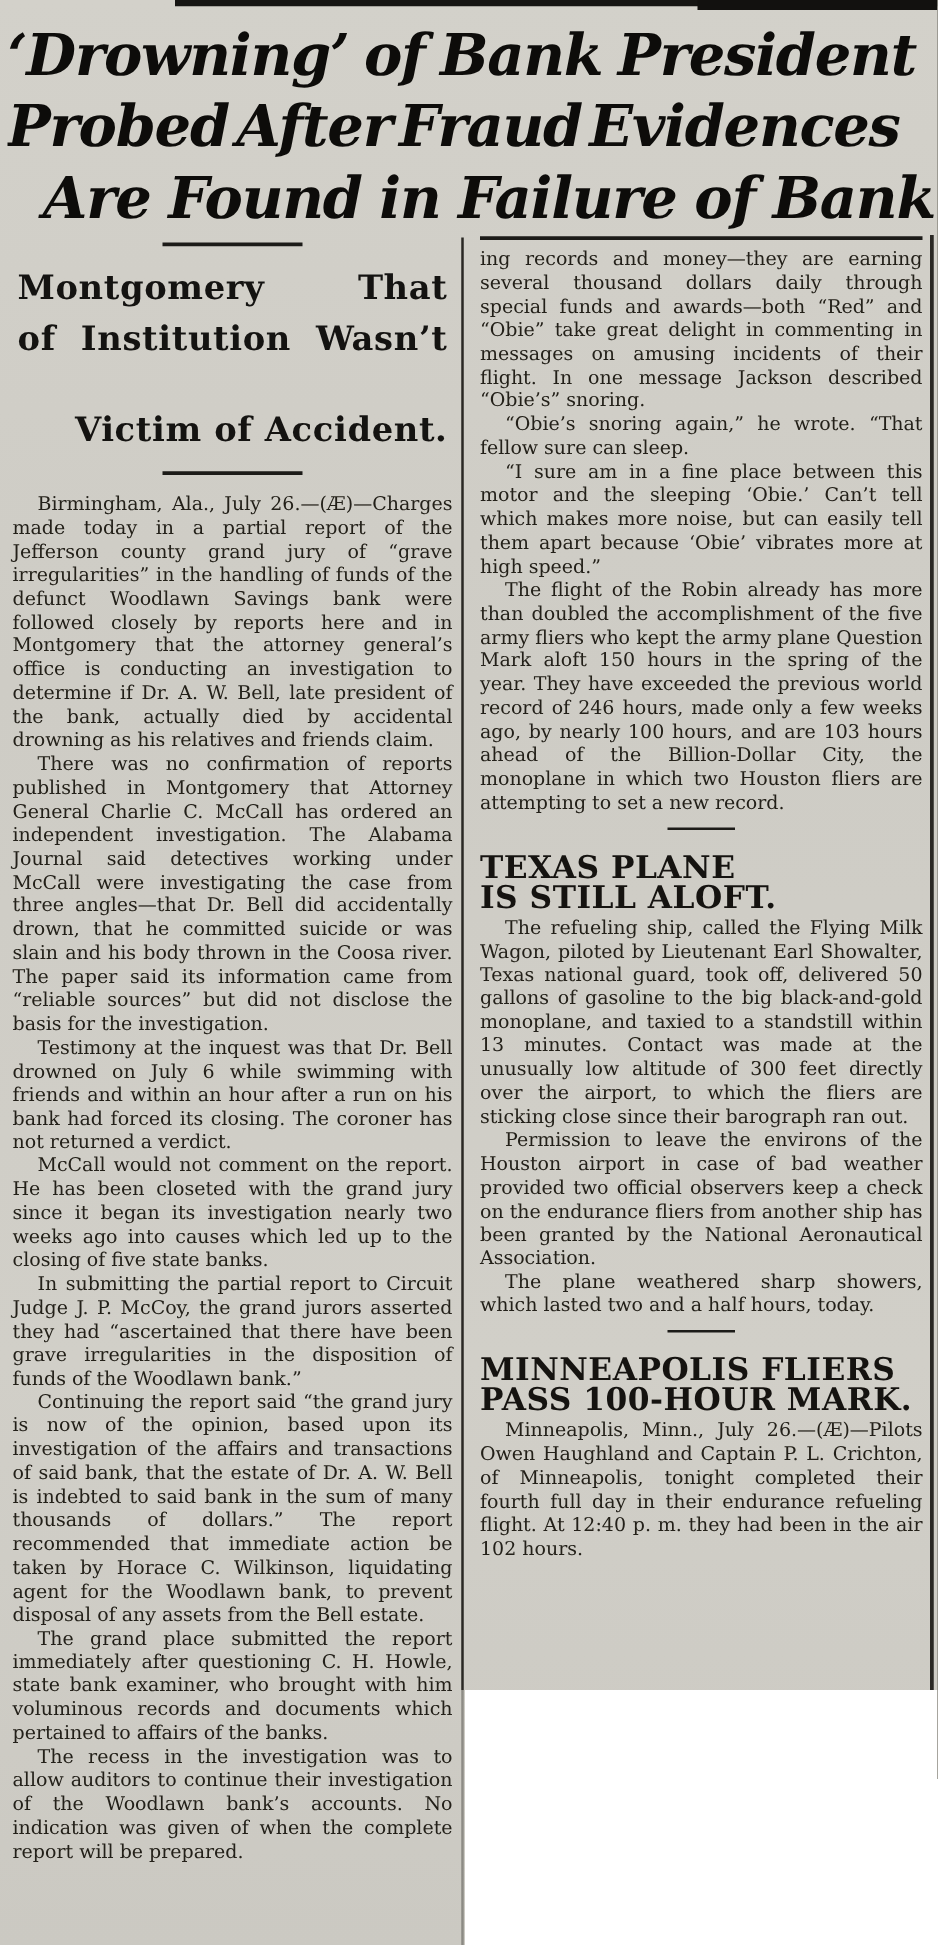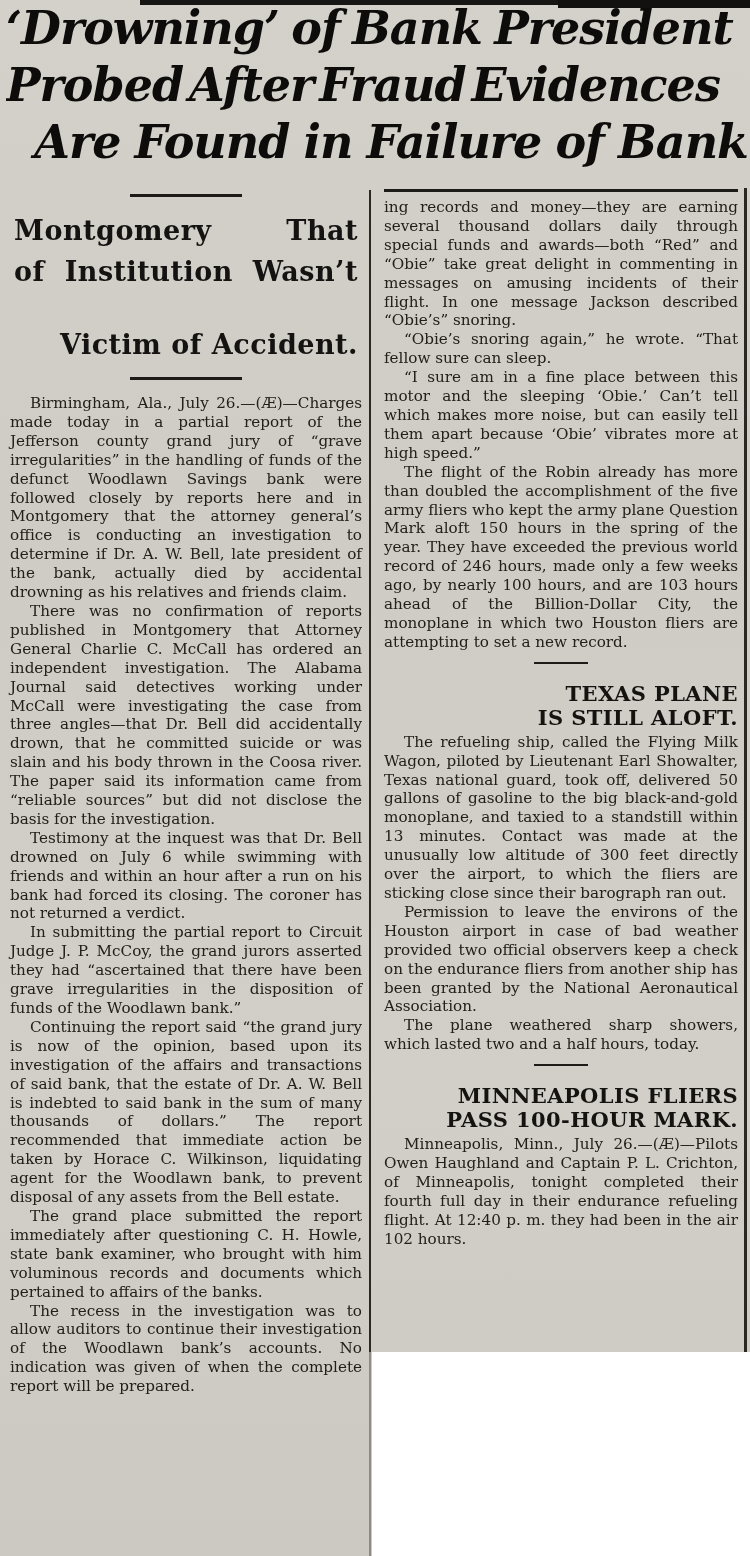--- a/index.html
+++ b/index.html
@@ -11,21 +11,21 @@
   }
   
   .top-bar{position:absolute;left:140px;top:0;width:610px;height:5px;background:#161513;}
   .top-bar-right{position:absolute;left:558px;top:0;width:192px;height:8px;background:#12110f;}
   .white-patch{position:absolute;left:372px;top:1352px;width:378px;height:204px;background:#ffffff;}
   .rule-v-mid{position:absolute;left:369px;top:190px;width:2px;height:1162px;background:#2a2824;}
   .rule-v-mid-lower{position:absolute;left:369px;top:1352px;width:2px;height:204px;background:rgba(64,62,57,0.45);}
   .rule-v-right{position:absolute;left:744px;top:188px;width:3px;height:1164px;background:#2a2824;}
 
   
-  .headline{position:absolute;left:6px;top:0;width:742px;}
+  .headline{position:absolute;left:6px;top:16px;width:742px;}
   .headline-line{
     font-style:italic;font-weight:bold;font-size:46px;line-height:57px;height:57px;
     white-space:nowrap;overflow:hidden;letter-spacing:-1px;color:#0d0c0a;
   }
   .headline-line:nth-child(1){word-spacing:-0.06em;}
   .headline-line:nth-child(2){word-spacing:-0.20em;}
   .headline-line:nth-child(3){word-spacing:-0.02em;text-align:right;}
 
   
   .left-col{position:absolute;left:10px;top:192px;width:352px;}
@@ -40,22 +40,22 @@
   
   .right-col{position:absolute;left:384px;top:189px;width:354px;}
   .top-rule{height:3px;background:#1c1b18;margin:0 0 6px 0;}
 
   
   .body-text{font-size:15.2px;line-height:18.9px;text-align:justify;color:#232019;}
   .body-p{margin:0;text-indent:20px;}
   .body-p.flush{text-indent:0;}
   .mini-rule{width:54px;border-top:2px solid #1c1b18;margin:10px auto 9px auto;}
   .col-subhead{
-    margin:18px 0 3px 0;font-size:21px;line-height:24px;font-weight:bold;
-    letter-spacing:0.4px;color:#151310;text-align:right;
+    margin:18px 0 3px 0;font-size:25px;line-height:24px;font-weight:bold;
+    letter-spacing:0.4px;color:#151310;text-align:left;
   }
 </style>
 </head>
 <body>
 
 <div class="page">
 
   <div class="top-bar"></div>
   <div class="top-bar-right"></div>
 
@@ -70,20 +70,21 @@
     <div class="deck">
         <div class="deck-line">Montgomery That Head</div>
         <div class="deck-line">of Institution Wasn’t</div>
         <div class="deck-line">Victim of Accident.</div>
       </div>
     <div class="deck-rule bottom"></div>
     <div class="body-text">
         <p class="body-p">Birmingham, Ala., July 26.—(Æ)—Charges made today in a partial report of the Jefferson county grand jury of “grave irregularities” in the handling of funds of the defunct Woodlawn Savings bank were followed closely by reports here and in Montgomery that the attorney general’s office is conducting an investigation to determine if Dr. A. W. Bell, late president of the bank, actually died by accidental drowning as his relatives and friends claim.</p>
         <p class="body-p">There was no confirmation of reports published in Montgomery that Attorney General Charlie C. McCall has ordered an independent investigation. The Alabama Journal said detectives working under McCall were investigating the case from three angles—that Dr. Bell did accidentally drown, that he committed suicide or was slain and his body thrown in the Coosa river. The paper said its information came from “reliable sources” but did not disclose the basis for the investigation.</p>
         <p class="body-p">Testimony at the inquest was that Dr. Bell drowned on July 6 while swimming with friends and within an hour after a run on his bank had forced its closing. The coroner has not returned a verdict.</p>
+        <p class="body-p">McCall would not comment on the report. He has been closeted with the grand jury since it began its investigation nearly two weeks ago into causes which led up to the closing of five state banks.</p>
         <p class="body-p">In submitting the partial report to Circuit Judge J. P. McCoy, the grand jurors asserted they had “ascertained that there have been grave irregularities in the disposition of funds of the Woodlawn bank.”</p>
         <p class="body-p">Continuing the report said “the grand jury is now of the opinion, based upon its investigation of the affairs and transactions of said bank, that the estate of Dr. A. W. Bell is indebted to said bank in the sum of many thousands of dollars.” The report recommended that immediate action be taken by Horace C. Wilkinson, liquidating agent for the Woodlawn bank, to prevent disposal of any assets from the Bell estate.</p>
         <p class="body-p">The grand place submitted the report immediately after questioning C. H. Howle, state bank examiner, who brought with him voluminous records and documents which pertained to affairs of the banks.</p>
         <p class="body-p">The recess in the investigation was to allow auditors to continue their investigation of the Woodlawn bank’s accounts. No indication was given of when the complete report will be prepared.</p>
       </div>
   </div>
 
   <div class="right-col">
     <div class="top-rule"></div>
     <div class="body-text">

